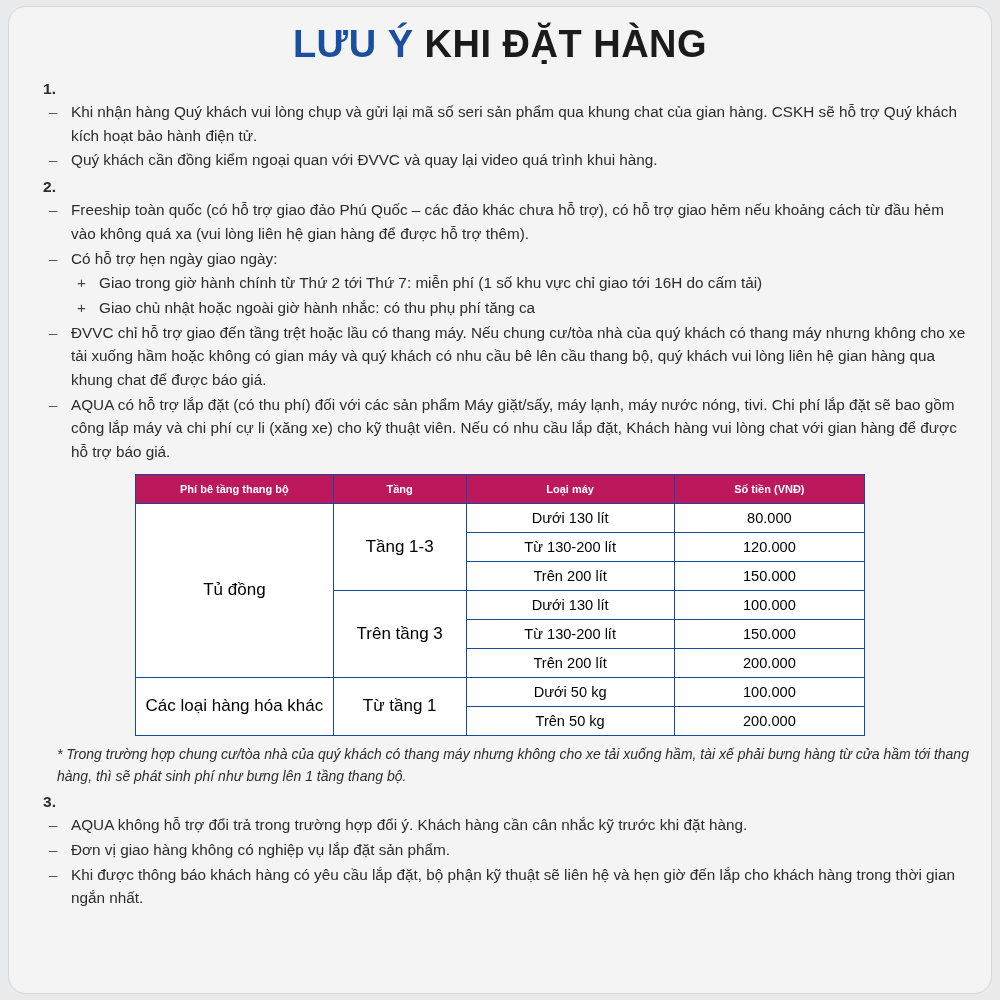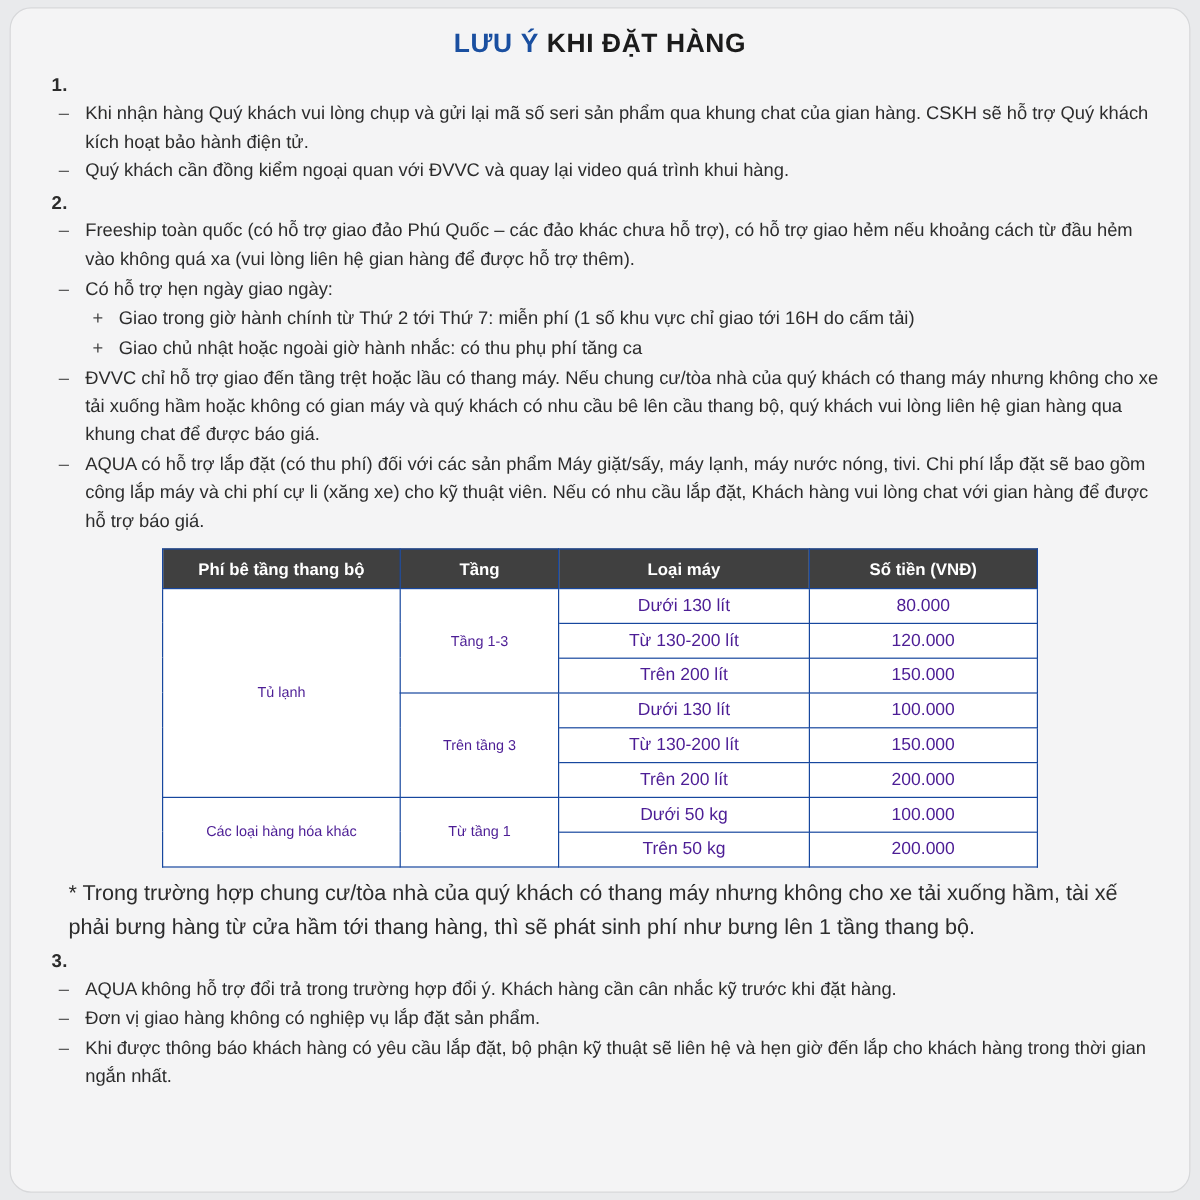--- a/index.html
+++ b/index.html
@@ -27,21 +27,21 @@
     height: 988px;
     box-sizing: border-box;
     background: #f4f4f5;
     border: 1px solid #d7d8da;
     border-radius: 18px;
     padding: 8px 22px 0 22px;
     overflow: hidden;
   }
   .title {
     text-align: center;
-    font-size: 22px;
+    font-size: 38px;
     font-weight: bold;
     letter-spacing: 0.5px;
     margin: 8px 0 14px 0;
     color: #1b1b1b;
   }
   .title .accent {
     color: #1a4fa0;
   }
   .sec-head {
     font-weight: bold;
@@ -87,39 +87,40 @@
     justify-content: center;
     margin: 10px 0 8px 0;
   }
   table.fees {
     border-collapse: collapse;
     width: 730px;
     font-size: 14.6px;
     background: #fff;
   }
   table.fees th {
-    background: #404040;
+    background: #be185d;
     color: #fff;
     font-weight: bold;
-    font-size: 14px;
+    font-size: 11px;
     padding: 8px 6px;
     border: 1px solid #17479e;
     text-align: center;
   }
   table.fees td {
     border: 1px solid #17479e;
     padding: 6px 6px;
     text-align: center;
-    color: #4c1d95;
+    color: #000000;
   }
   table.fees td.vcell {
-    font-size: 12px;
+    font-size: 17px;
   }
   .note {
-    font-size: 18px;
+    font-style: italic;
+    font-size: 14px;
     line-height: 1.55;
     padding-left: 26px;
     margin: 4px 0 6px 0;
   }
   b, strong { font-weight: normal; }
 </style>
 </head>
 <body>
 
 <div class="page">
@@ -179,21 +180,21 @@
         <thead>
           <tr>
             <th style="width:200px">Phí bê tầng thang bộ</th>
             <th style="width:128px">Tầng</th>
             <th style="width:212px">Loại máy</th>
             <th style="width:190px">Số tiền (VNĐ)</th>
           </tr>
         </thead>
         <tbody id="fee-body">
             <tr>
-              <td class="vcell" rowspan="6">Tủ lạnh</td>
+              <td class="vcell" rowspan="6">Tủ đồng</td>
               <td class="vcell" rowspan="3">Tầng 1-3</td>
               <td>Dưới 130 lít</td>
               <td>80.000</td>
             </tr>
             <tr>
               <td>Từ 130-200 lít</td>
               <td>120.000</td>
             </tr>
             <tr>
               <td>Trên 200 lít</td>

